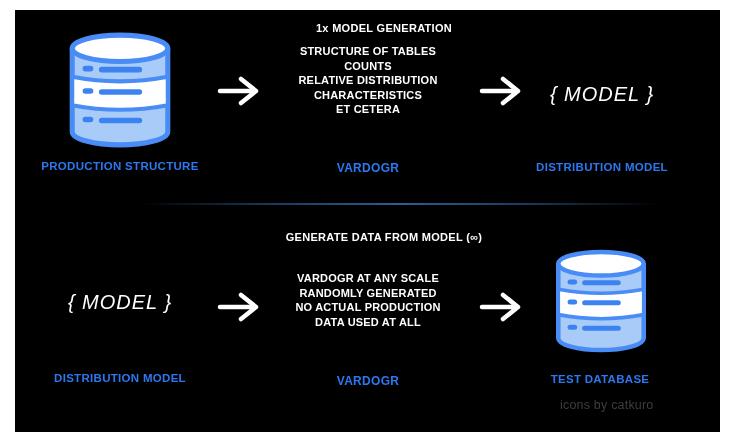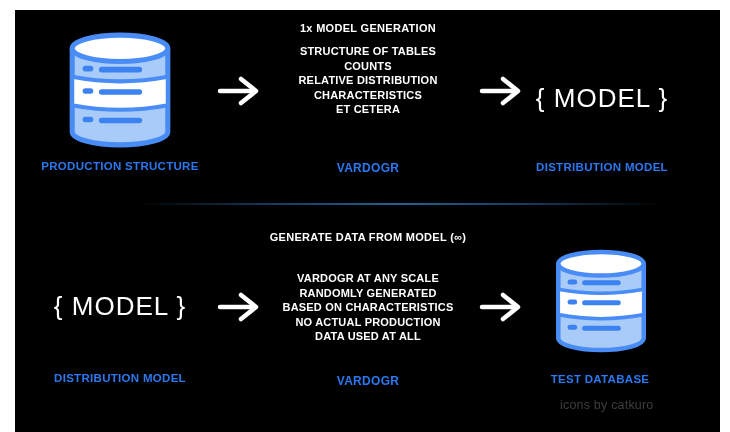--- a/index.html
+++ b/index.html
@@ -13,34 +13,34 @@
   .page { position: absolute; left: 0; top: 0; width: 730px; height: 432px; }
   .canvas {
     position: absolute; left: 15px; top: 10px;
     width: 705px; height: 422px;
     background: #000000;
   }
   .abs { position: absolute; }
   .center { text-align: center; }
   .step-title {
     color: #ffffff; font-size: 11px; font-weight: bold;
-    letter-spacing: 0.3px; white-space: nowrap;
+    letter-spacing: 0.3px; white-space: nowrap; margin-left: 16px;
   }
   .step-lines {
     color: #ffffff; font-size: 11px; font-weight: bold;
     letter-spacing: 0.2px; line-height: 14.6px; white-space: nowrap;
   }
   .step-lines span { display: block; }
   .blue-label {
     color: #2b78f0; font-size: 11.5px; font-weight: bold;
     letter-spacing: 0.3px; white-space: nowrap;
   }
   .model-text {
-    color: #ffffff; font-size: 26px; font-weight: normal;
-    letter-spacing: 1px; white-space: nowrap;
+    color: #ffffff; font-size: 20px; font-weight: normal;
+    letter-spacing: 1px; white-space: nowrap; font-style: italic;
   }
   .credit {
     color: #3e3e3e; font-size: 12.5px; letter-spacing: 0.2px;
     white-space: nowrap;
   }
   .divider {
     position: absolute; left: 140px; top: 203px;
     width: 520px; height: 2px;
     background: linear-gradient(90deg,
       rgba(30,78,124,0) 0%,
@@ -116,21 +116,20 @@
         <path d="M4,17 L38,17"></path>
           <path d="M25,5 L40,17 L25,29"></path>
       </g>
     </svg>
   </div>
 
   <div class="abs step-title center" style="left:258px; top:231px; width:220px;">GENERATE DATA FROM MODEL (∞)</div>
   <div class="abs step-lines center" style="left:258px; top:271px; width:220px;">
     <span>VARDOGR AT ANY SCALE</span>
     <span>RANDOMLY GENERATED</span>
-    <span>BASED ON CHARACTERISTICS</span>
     <span>NO ACTUAL PRODUCTION</span>
     <span>DATA USED AT ALL</span>
   </div>
   <div class="abs blue-label center" style="left:268px; top:374px; width:200px; font-size:12px;">VARDOGR</div>
 
   <div class="abs" style="left:478px; top:290px;">
     <svg width="46" height="34" viewBox="0 0 46 34">
       <g stroke="#ffffff" stroke-width="4.5" fill="none" stroke-linecap="round" stroke-linejoin="round">
         <path d="M4,17 L38,17"></path>
           <path d="M25,5 L40,17 L25,29"></path>

